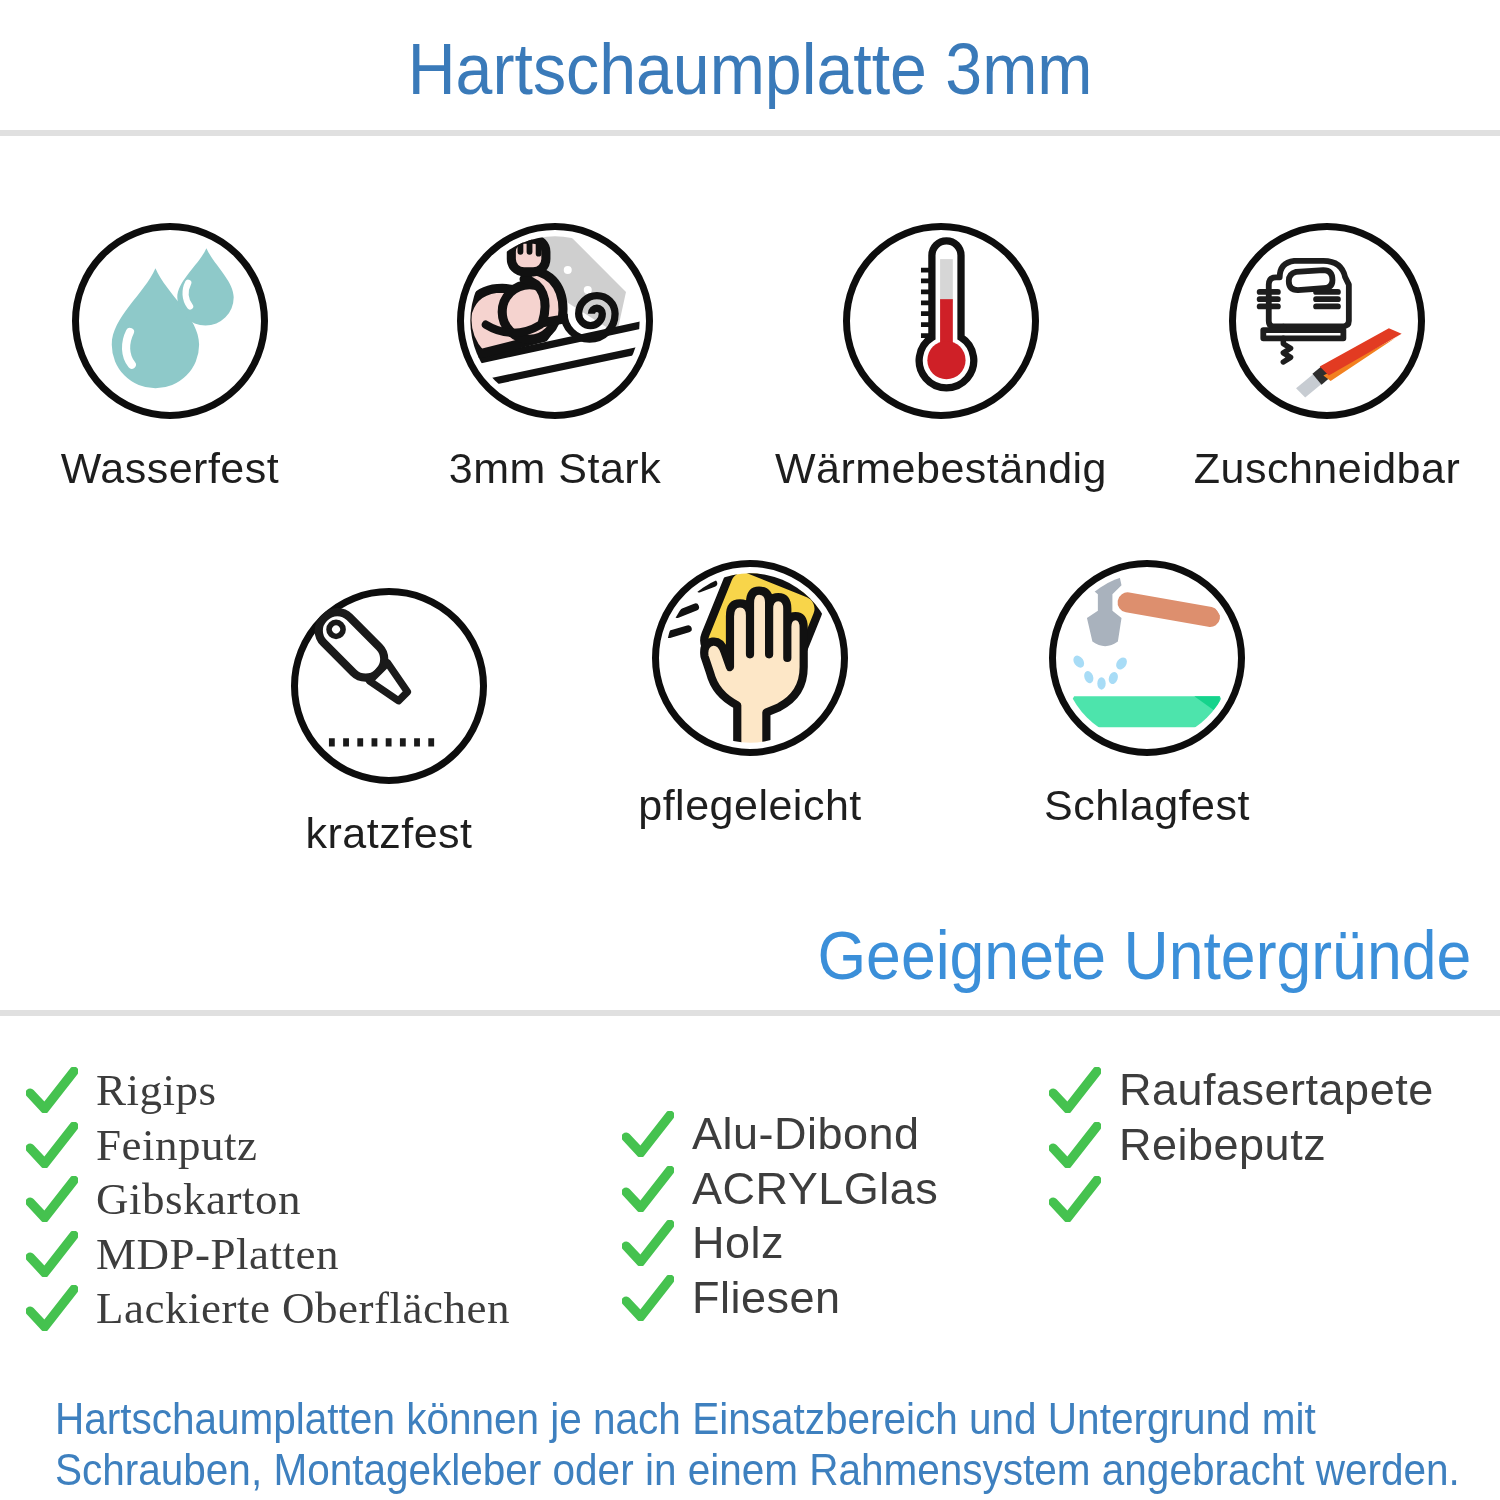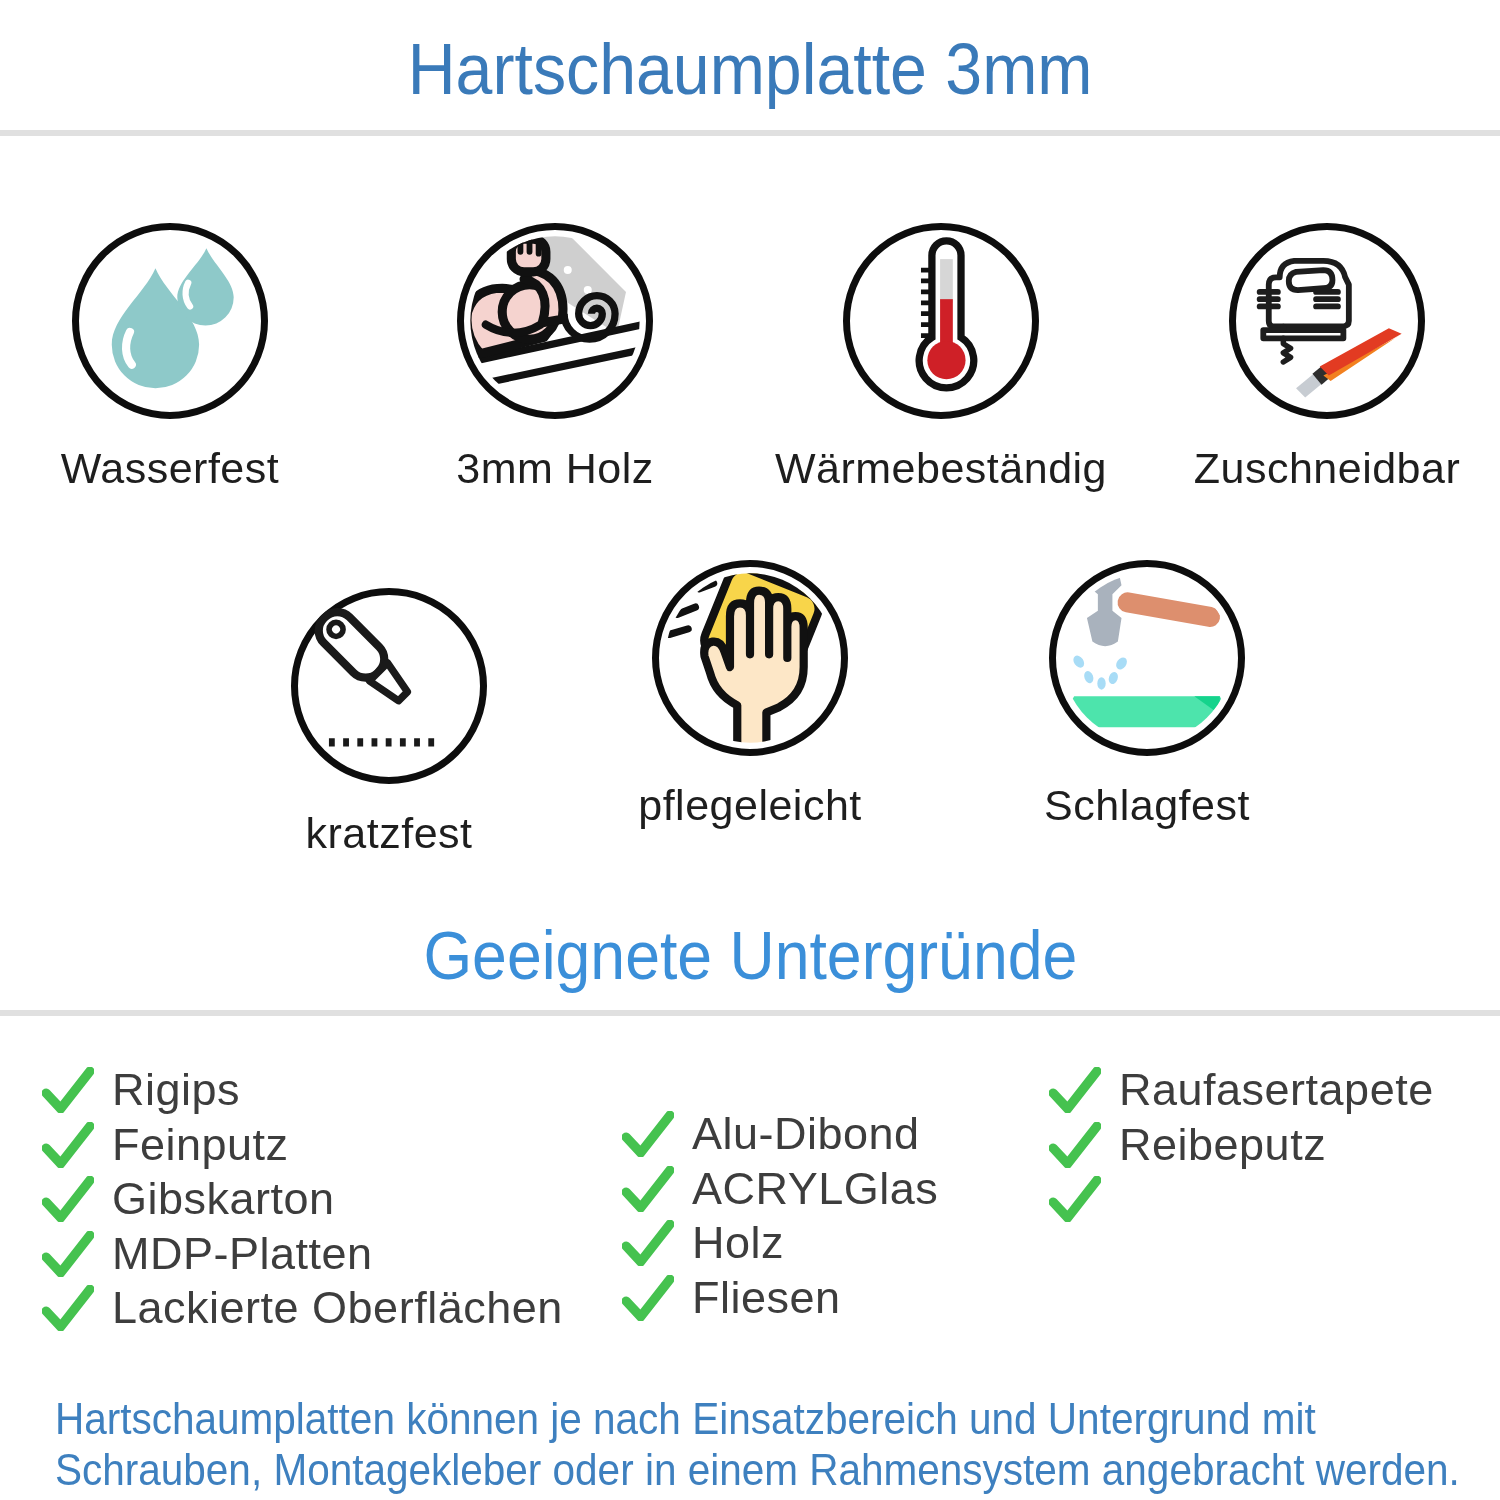--- a/index.html
+++ b/index.html
@@ -2,21 +2,21 @@
 <html style="--title_blue: #3a7ab9; --subtitle_blue: #3b8fd9; --footer_blue: #3e80bf; --divider_gray: #e0e0e0; --check_green: #45c24f; --drop_teal: #8ec9c9; --muscle_pink: #f5d3cf; --thermometer_red: #cf2027; --cloth_yellow: #f8d54a; --hand_skin: #fde7c7; --hammer_gray: #a9b2bd; --hammer_handle_salmon: #dd8f6e; --impact_blue: #a8dcf6; --floor_green: #4de4ac; --cutter_red: #e23b22;"><head>
 <meta charset="utf-8">
 <style>
   * { margin:0; padding:0; box-sizing:border-box; }
   body { background:#fff; font-family:"Liberation Sans", sans-serif; }
   .page { position:relative; width:1500px; height:1500px; background:#fff; overflow:hidden; }
 
   .heading { position:absolute; left:0; width:100%; text-align:center; font-weight:400; }
   .cond { display:inline-block; transform:scaleX(0.92); transform-origin:center; white-space:nowrap; }
   .title { top:28px; font-size:72px; color:var(--title_blue); }
-  .subtitle { top:916px; font-size:68px; color:var(--subtitle_blue); }
+  .subtitle { top:916px; font-size:68px; color:var(--subtitle_blue);text-align:right; }
 
   .divider { position:absolute; left:0; width:100%; height:6px; background:var(--divider_gray); }
   .divider.d1 { top:130px; }
   .divider.d2 { top:1010px; }
 
   .feature { position:absolute; width:360px; text-align:center; }
   .circle { width:196px; height:196px; margin:0 auto; border:7px solid #0d0d0d; border-radius:50%;
             background:#fff; position:relative; }
   .circle svg { position:absolute; inset:0; width:100%; height:100%; }
   .flabel { margin-top:25px; font-size:43px; color:#1e1e1e; letter-spacing:0.5px; }
@@ -68,21 +68,21 @@
           <path d="M7 85 L97 66" stroke="#111" stroke-width="4" fill="none"></path>
           <path d="M2 45 Q6 32 21 32 Q38 33 45 43 Q50 52 44 59 L9 68 Q0 58 2 45 Z" fill="#f5d3cf" stroke="#111" stroke-width="5" stroke-linejoin="round"></path>
           <circle cx="36" cy="45" r="15" fill="#f5d3cf" stroke="#111" stroke-width="5"></circle>
           <path d="M12 52 Q27 61 42 52" fill="none" stroke="#111" stroke-width="4.5" stroke-linecap="round"></path>
           <path d="M37 22 C50 24 56 34 54 49 L43 51 C47 38 43 29 33 27 Z" fill="#f5d3cf" stroke="#111" stroke-width="5" stroke-linejoin="round"></path>
           <rect x="26" y="5" width="19" height="18" rx="7" fill="#f5d3cf" stroke="#111" stroke-width="5"></rect>
           <path d="M31 6 v6 M36 6 v6 M41 7 v6" stroke="#111" stroke-width="3.2" stroke-linecap="round"></path>
         </g>
       </svg>
     </div>
-    <div class="flabel">3mm Holz</div>
+    <div class="flabel">3mm Stark</div>
   </div>
 
   <div class="feature" style="left:761px; top:223px;">
     <div class="circle">
       <svg viewBox="0 0 100 100">
         <path d="M45 14 a8 8 0 0 1 16 0 V59 a15 15 0 1 1 -16 0 Z" fill="#fff" stroke="#111" stroke-width="4"></path>
         <rect x="49.5" y="16" width="7" height="24" fill="#d6d6d6"></rect>
         <rect x="49.5" y="38" width="7" height="31" fill="#cf2027"></rect>
         <circle cx="53" cy="71.5" r="10.5" fill="#cf2027"></circle>
         <path d="M39 22 h6 M39 28 h6 M39 34 h6 M39 40 h6 M39 46 h6 M39 52 h6 M39 58 h6" stroke="#111" stroke-width="2.6"></path>
@@ -163,21 +163,21 @@
           <polygon points="76,71 90,71 90,81" fill="#15d38c"></polygon>
         </g>
       </svg>
     </div>
     <div class="flabel">Schlagfest</div>
   </div>
 
   <h2 class="heading subtitle"><span class="cond">Geeignete Untergründe</span></h2>
   <div class="divider d2"></div>
 
-  <div class="col" style="left:42px; top:1063px;">
+  <div class="col" style="left:26px; top:1063px;font-family:Liberation Serif, serif;">
     <div class="li">
         <svg class="check" viewBox="0 0 50 44">
           <path d="M4 25 L18 40 L46 4"></path>
         </svg>
         <span class="txt">Rigips</span>
       </div>
     <div class="li">
         <svg class="check" viewBox="0 0 50 44">
           <path d="M4 25 L18 40 L46 4"></path>
         </svg>

